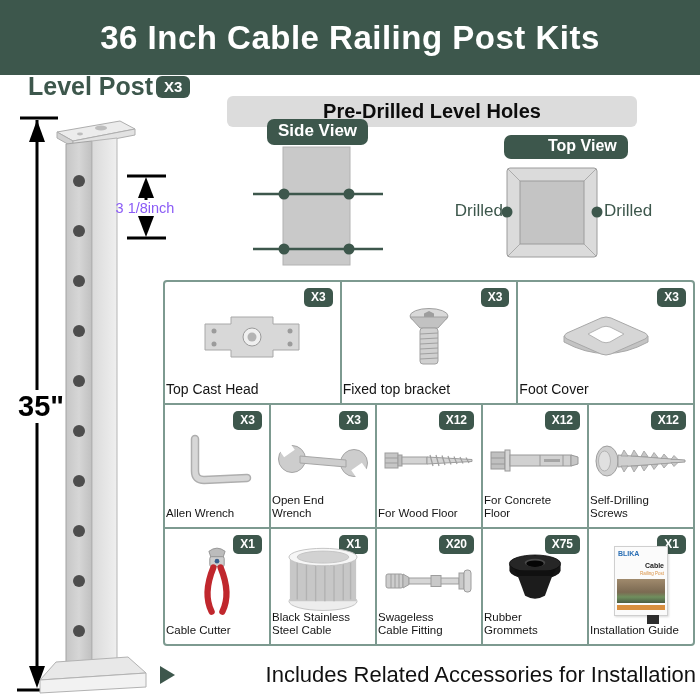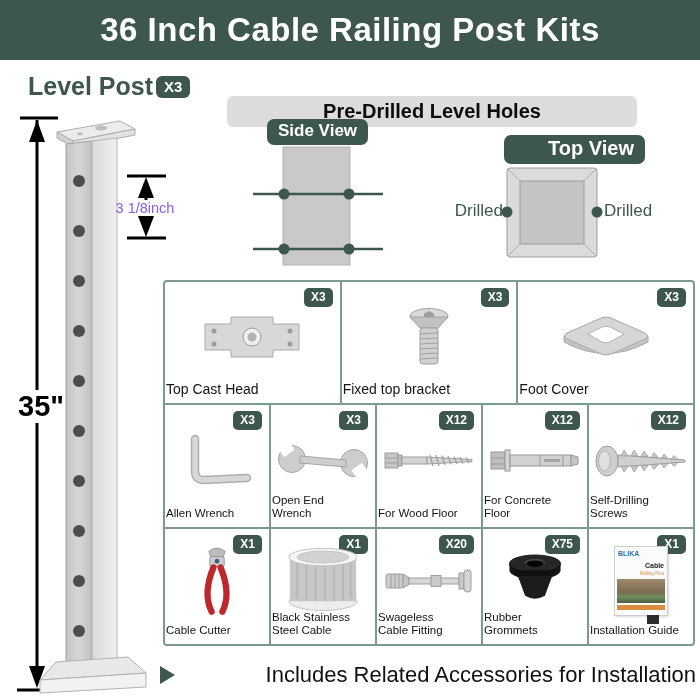--- a/index.html
+++ b/index.html
@@ -1,20 +1,20 @@
 <!DOCTYPE html>
 <html><head>
 <meta charset="utf-8">
 <style>
   * { margin:0; padding:0; box-sizing:border-box; }
   html,body { width:700px; height:700px; background:#fff; font-family:"Liberation Sans", sans-serif; overflow:hidden; }
   .canvas { position:relative; width:700px; height:700px; background:#fff; }
 
   
-  .hdr { position:absolute; left:0; top:0; width:700px; height:60px; background:#3d574c;
+  .hdr { position:absolute; left:0; top:0; width:700px; height:75px; background:#3d574c;
          display:flex; align-items:center; justify-content:center; }
   .hdr h1 { color:#fff; font-size:33px; font-weight:bold; letter-spacing:.5px; }
 
   
   .lp-row { position:absolute; left:28px; top:72px; display:flex; align-items:center; gap:3px; }
   .lp-label { color:#3d574c; font-size:25px; font-weight:bold; }
   .pill { background:#3d574c; color:#fff; font-weight:bold; border-radius:6px; }
   .lp-pill { font-size:15px; padding:2px 8px 3px; }
 
   
@@ -26,21 +26,21 @@
   .post-svg { position:absolute; left:0; top:100px; }
   .dim-35 { position:absolute; left:18px; top:390px; width:46px; text-align:center; background:#fff;
             font-size:29px; font-weight:bold; color:#000; }
   .dim-318 { position:absolute; left:104px; top:200px; width:82px; text-align:center;
              font-size:14.5px; color:#8b5cf6; }
 
   
   .view-badge { position:absolute; background:#3d574c; color:#fff; font-weight:bold; font-size:17px;
                 padding:2px 11px 4px; border-radius:7px; }
   .sv-badge { left:267px; top:119px; }
-  .tv-badge { left:504px; top:135px; font-size:20px;padding-left:44px; }
+  .tv-badge { left:504px; top:135px; font-size:16px;padding-left:44px; }
   .view-svg { position:absolute; }
   .sv-svg { left:230px; top:142px; }
   .tv-svg { left:440px; top:165px; }
   .drilled { position:absolute; top:201px; color:#3d574c; font-size:17px; }
   .drilled-l { left:433px; width:70px; text-align:right; }
   .drilled-r { left:604px; width:80px; text-align:left; }
 
   
   .grid { position:absolute; left:163px; top:280px; width:532px; height:366px;
           border:2px solid #7d9a90; border-radius:4px; background:#fff; display:flex; flex-direction:column; }

